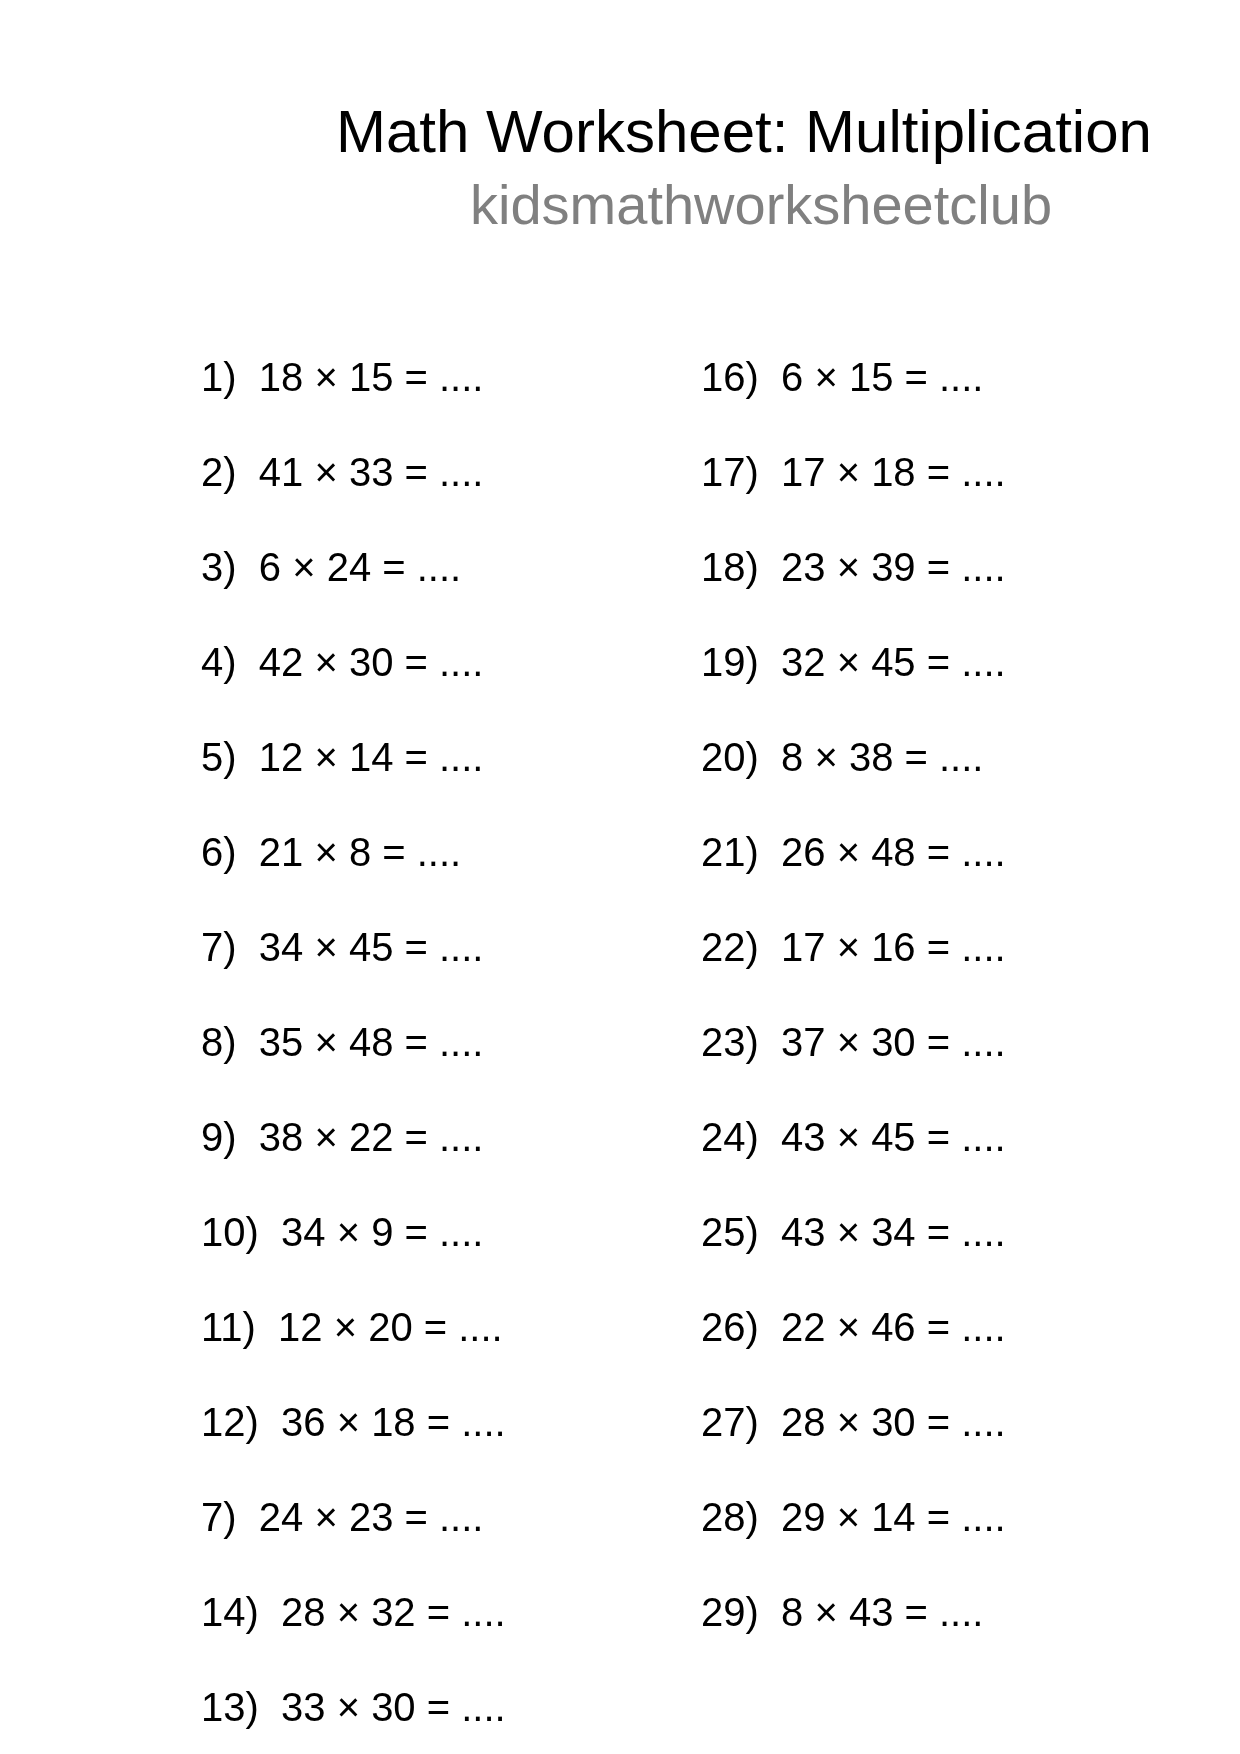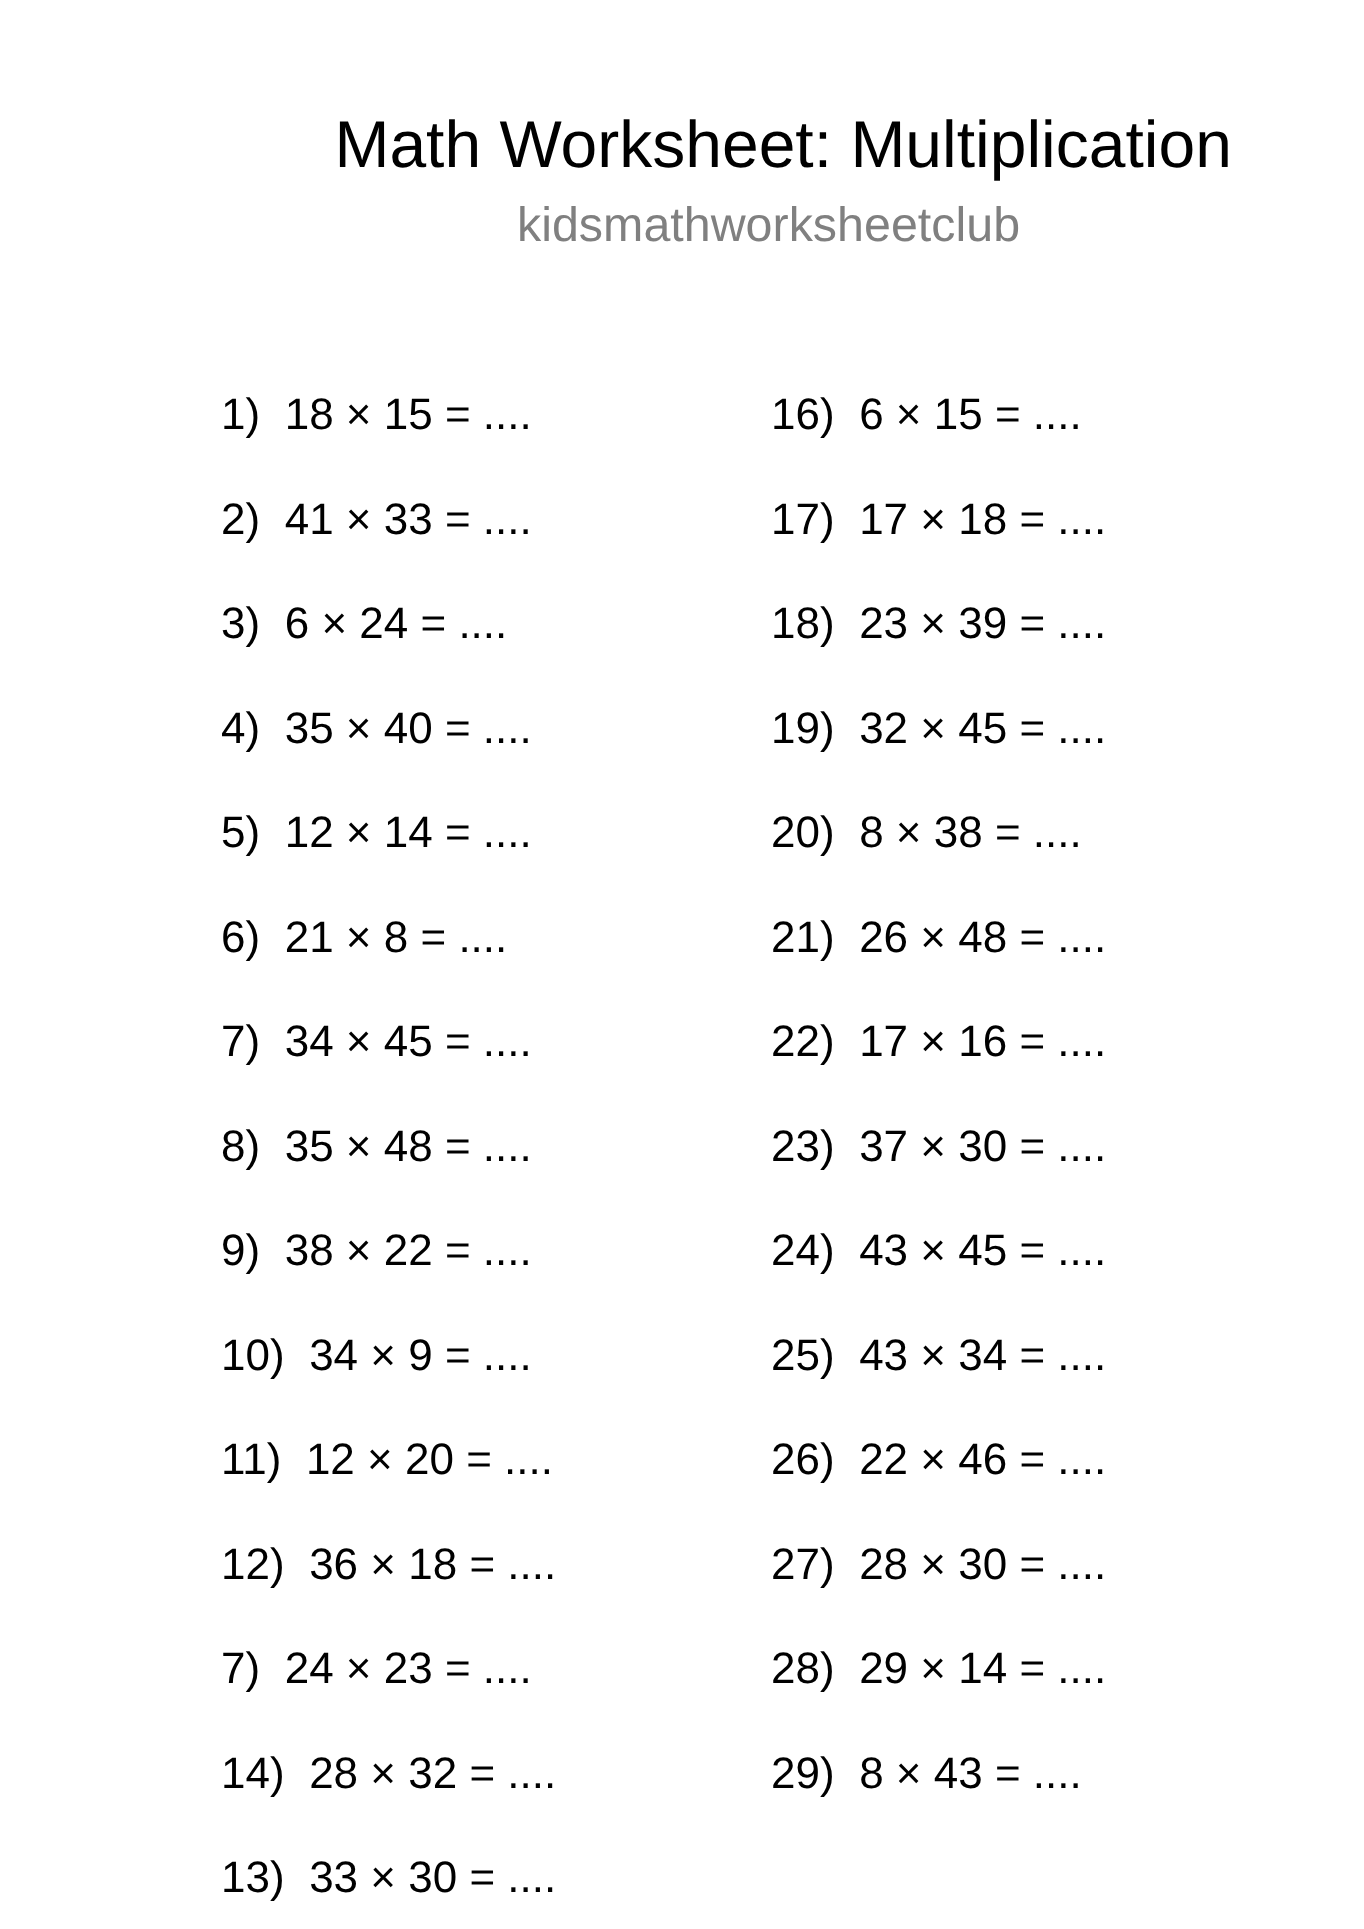--- a/index.html
+++ b/index.html
@@ -10,33 +10,33 @@
     body {
       width: 1240px;
       height: 1754px;
       position: relative;
       overflow: hidden;
       font-family: "Liberation Sans", sans-serif;
       color: #000000;
     }
     .title {
       position: absolute;
-      left: 304px;
+      left: 336px;
       top: 98px;
       font-size: 60px;
       line-height: 68px;
       white-space: nowrap;
       margin: 0;
       font-weight: normal;
     }
     .subtitle {
       position: absolute;
       left: 470px;
       top: 180px;
-      font-size: 44px;
+      font-size: 56px;
       line-height: 50px;
       color: #808080;
       white-space: nowrap;
     }
     .column {
       position: absolute;
       top: 354px;
     }
     .column.left { left: 201px; }
     .column.right { left: 701px; }
@@ -51,21 +51,21 @@
 </head>
 <body>
 
 <h1 class="title">Math Worksheet: Multiplication</h1>
 <div class="subtitle">kidsmathworksheetclub</div>
 
 <div class="column left">
   <div class="problem"><span>1)</span><span>  </span><span>18 × 15 = ....</span></div>
   <div class="problem"><span>2)</span><span>  </span><span>41 × 33 = ....</span></div>
   <div class="problem"><span>3)</span><span>  </span><span>6 × 24 = ....</span></div>
-  <div class="problem"><span>4)</span><span>  </span><span>35 × 40 = ....</span></div>
+  <div class="problem"><span>4)</span><span>  </span><span>42 × 30 = ....</span></div>
   <div class="problem"><span>5)</span><span>  </span><span>12 × 14 = ....</span></div>
   <div class="problem"><span>6)</span><span>  </span><span>21 × 8 = ....</span></div>
   <div class="problem"><span>7)</span><span>  </span><span>34 × 45 = ....</span></div>
   <div class="problem"><span>8)</span><span>  </span><span>35 × 48 = ....</span></div>
   <div class="problem"><span>9)</span><span>  </span><span>38 × 22 = ....</span></div>
   <div class="problem"><span>10)</span><span>  </span><span>34 × 9 = ....</span></div>
   <div class="problem"><span>11)</span><span>  </span><span>12 × 20 = ....</span></div>
   <div class="problem"><span>12)</span><span>  </span><span>36 × 18 = ....</span></div>
   <div class="problem"><span>7)</span><span>  </span><span>24 × 23 = ....</span></div>
   <div class="problem"><span>14)</span><span>  </span><span>28 × 32 = ....</span></div>

